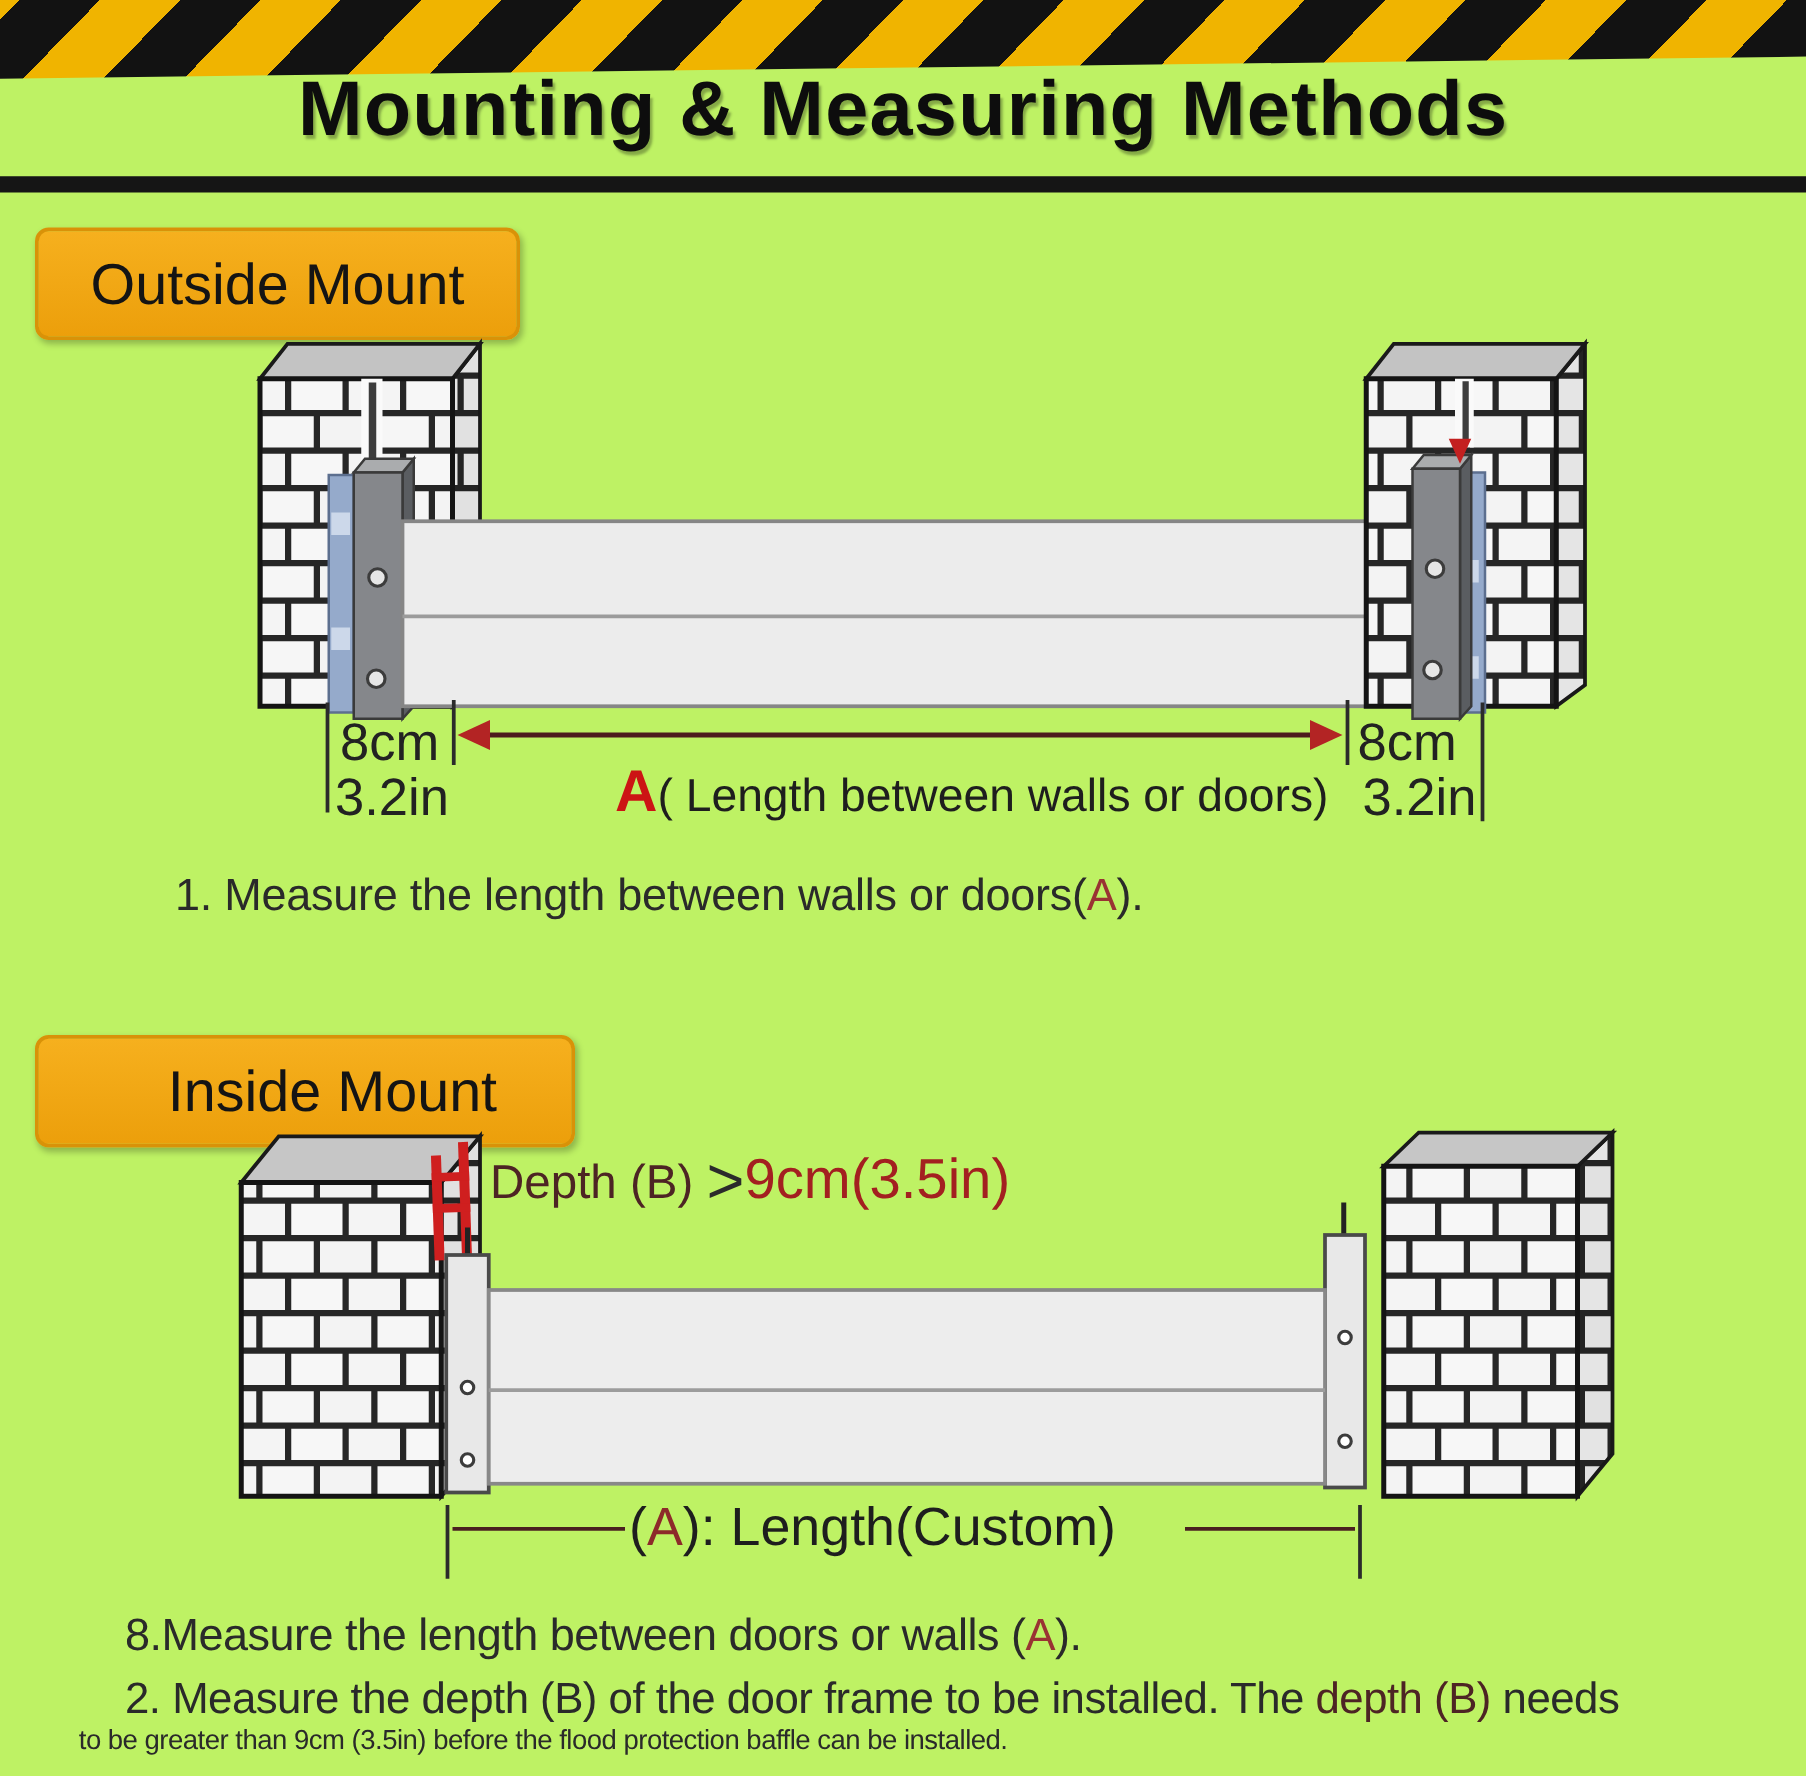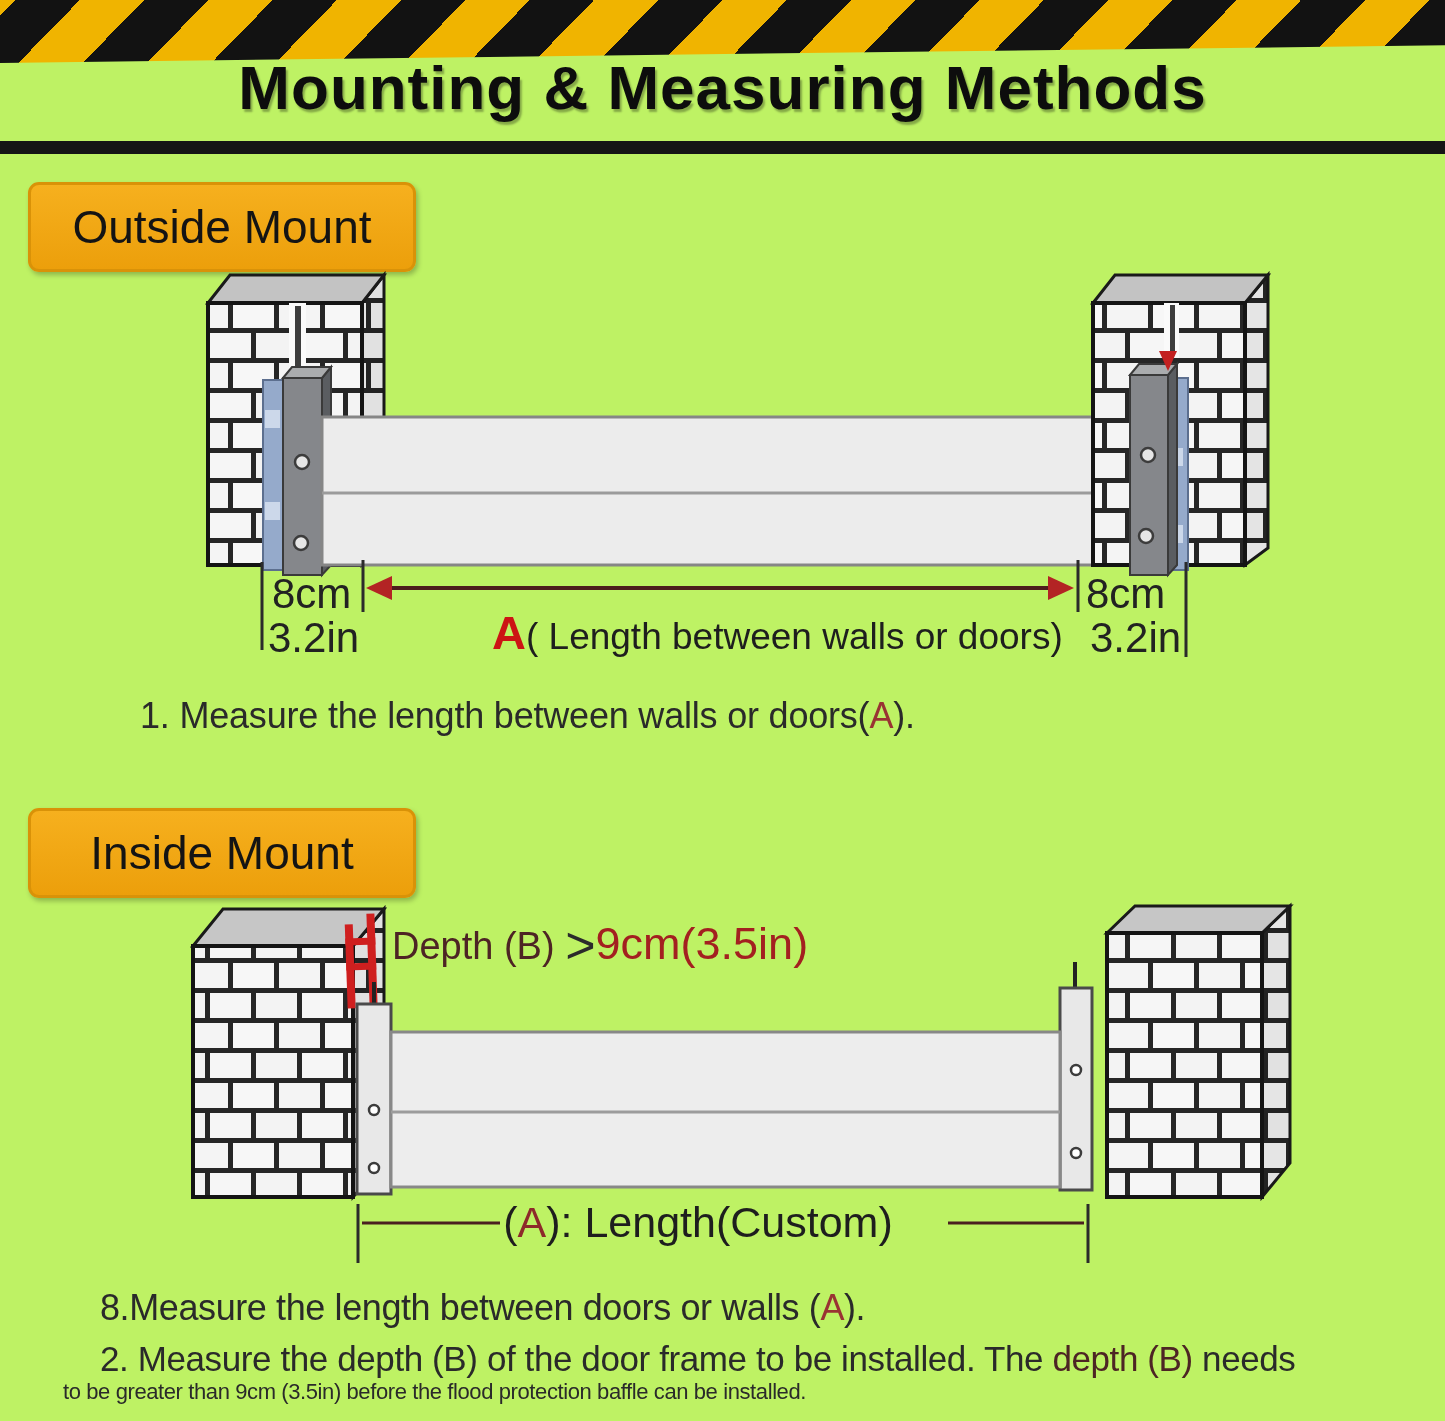--- a/index.html
+++ b/index.html
@@ -24,21 +24,21 @@
   
   .badge {
     position:absolute; left:28px; width:382px; height:84px;
     background:linear-gradient(#f6b01e,#ec9f0b);
     border:3px solid #d99208; border-radius:11px;
     display:flex; align-items:center; justify-content:center;
     font-size:46px; color:#141414; box-shadow:2px 3px 5px rgba(0,0,0,0.25);
     white-space:nowrap;
   }
   .badge.outside { top:182px; }
-  .badge.inside  { top:808px; }
+  .badge.inside  { top:828px;padding-left:44px; }
   
   svg.diagrams { position:absolute; left:0; top:0; z-index:1; }
   
   .ovl { position:absolute; z-index:2; line-height:1.05; white-space:nowrap; }
   .dim  { font-size:42px; color:#222; }
   .span-label { font-size:37px; color:#1e1e1e; }
   .span-label .bigA { font-size:47px; font-weight:bold; color:#cc1414; }
   .steps1 { font-size:36px; color:#2a2a2a; letter-spacing:-0.2px; }
   .steps2 { font-size:35px; color:#2a2a2a; letter-spacing:-0.4px; }
   .redtxt   { color:#993333; }

